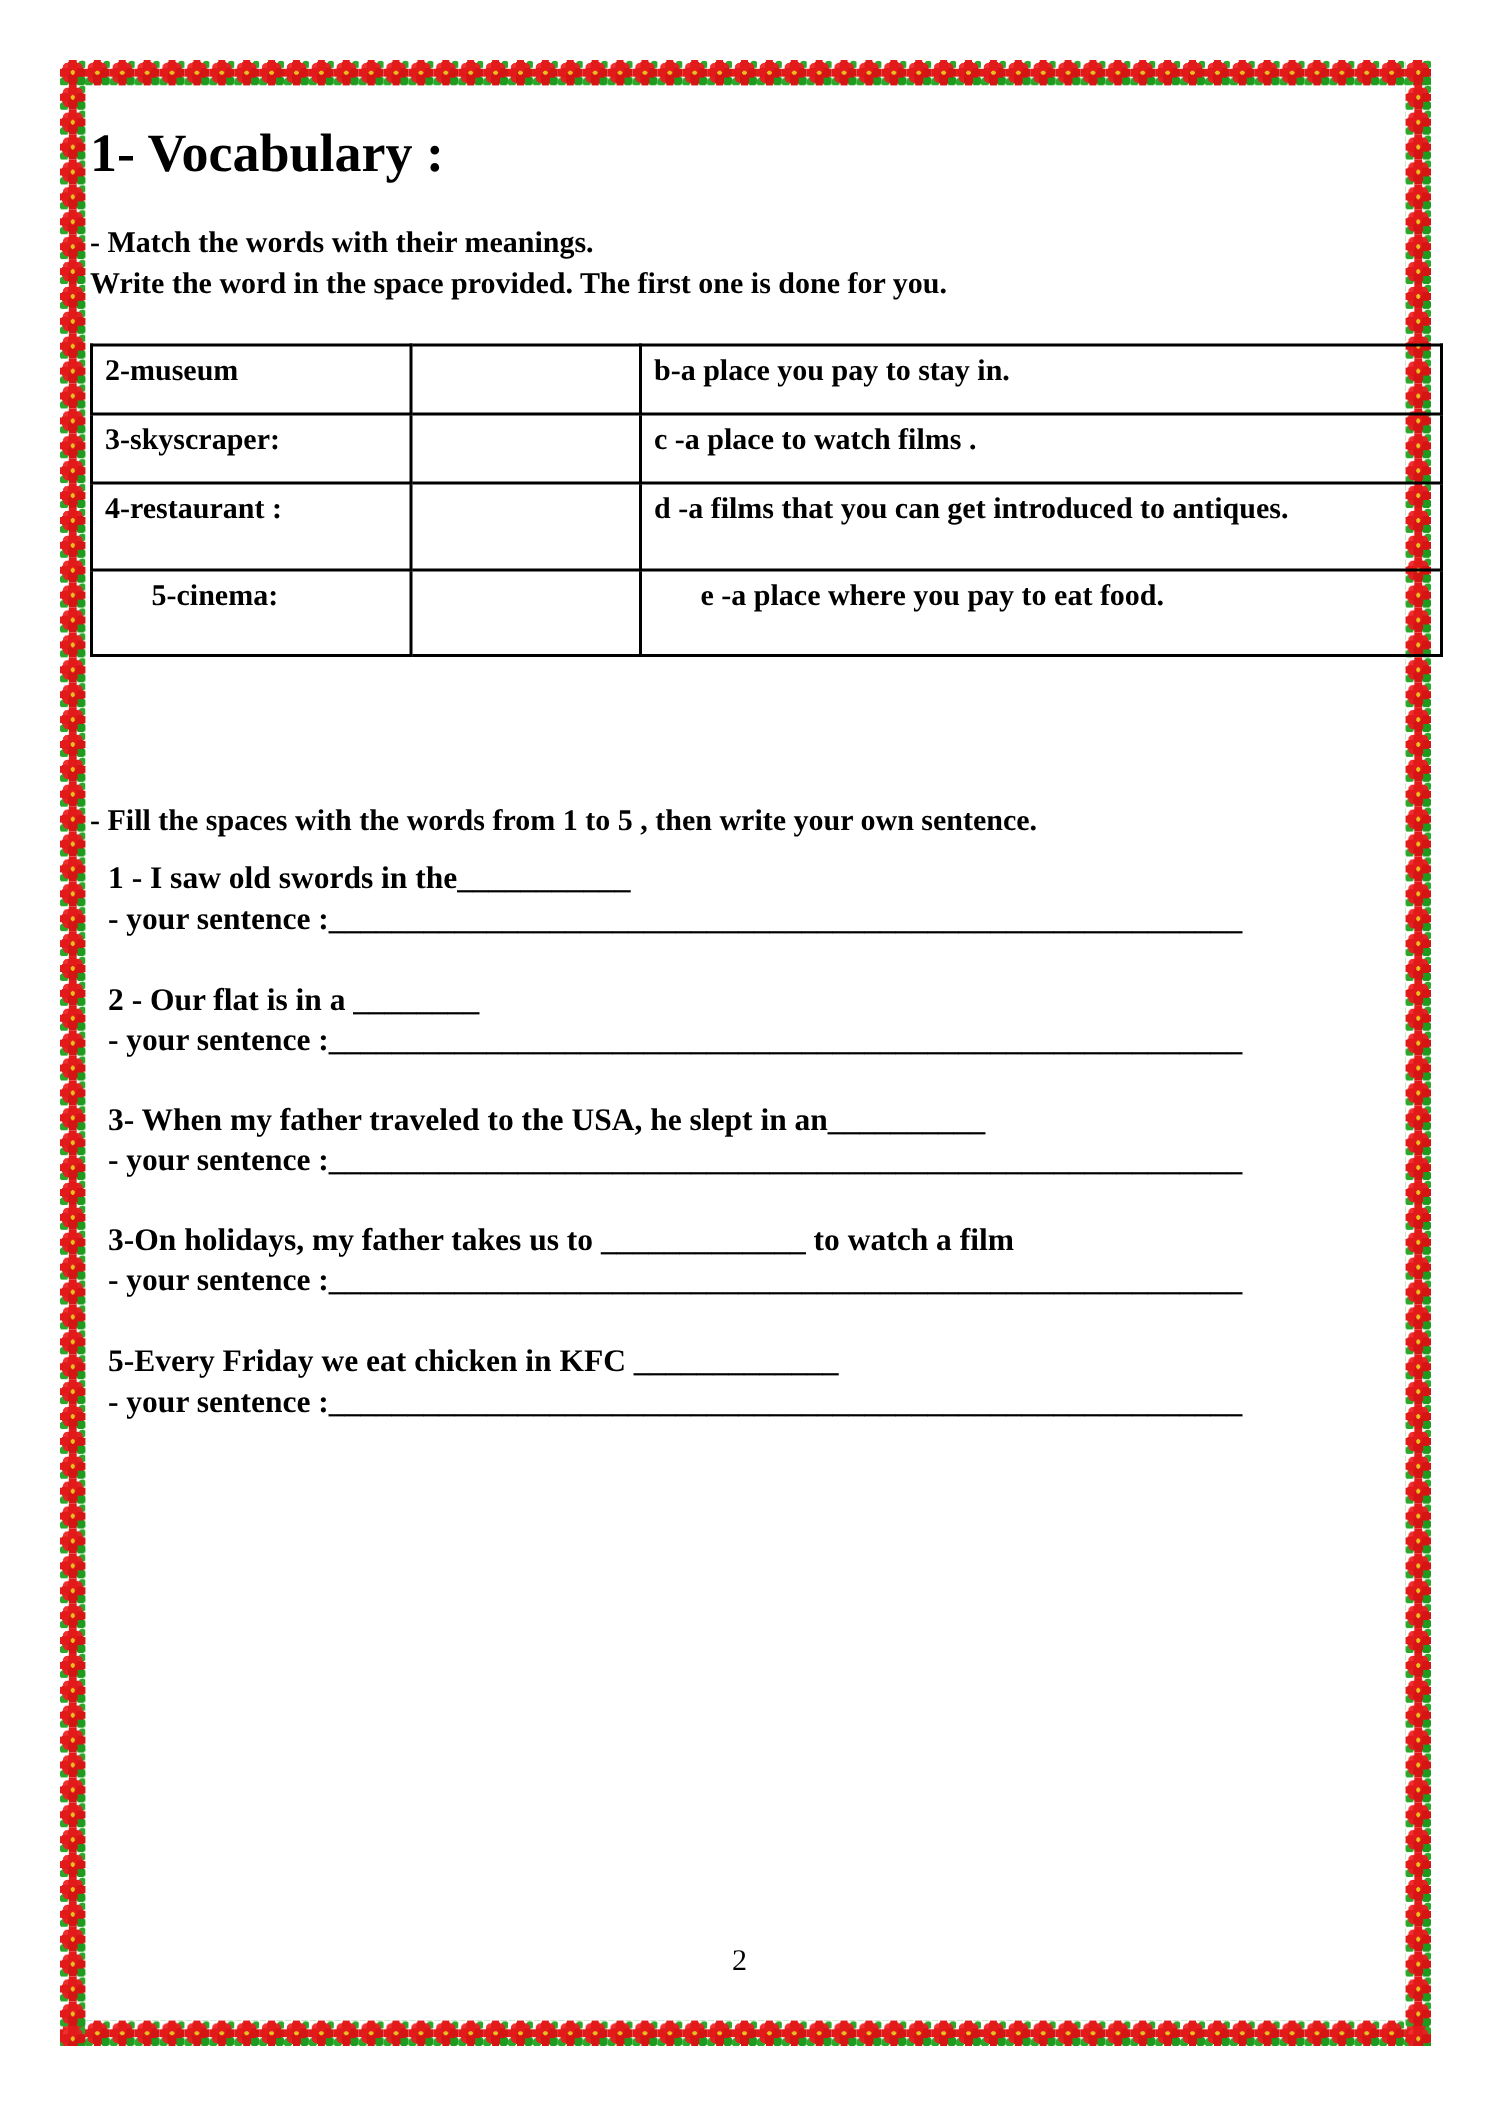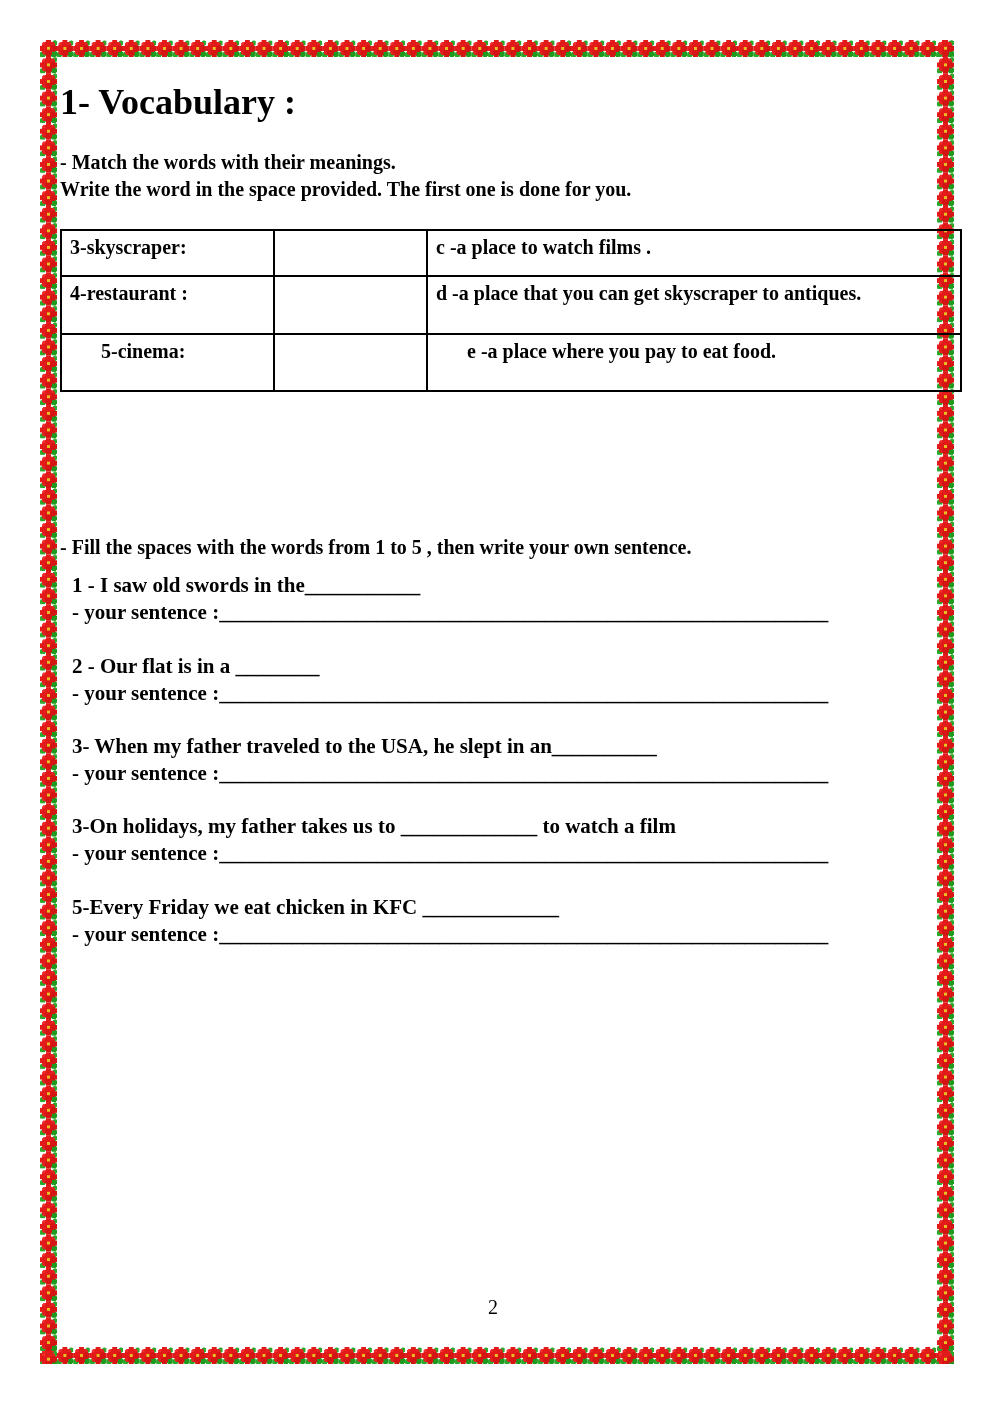--- a/index.html
+++ b/index.html
@@ -59,28 +59,33 @@
 <div class="border-strip border-right"></div>
 
 <h1 class="title">1- Vocabulary :</h1>
 
 <p class="instr" style="top:149px">- Match the words with their meanings.</p>
 <p class="instr" style="top:176px">Write the word in the space provided. The first one is done for you.</p>
 
 <table class="match">
   <tbody>
   <tr class="r44">
+    <td class="c1">2-museum</td>
+    <td class="c2"><span class="answer"></span></td>
+    <td class="c3">b-a place you pay to stay in.</td>
+  </tr>
+  <tr class="r44">
     <td class="c1">3-skyscraper:</td>
     <td class="c2"><span class="answer"></span></td>
     <td class="c3">c -a place to watch films .</td>
   </tr>
   <tr class="r56">
     <td class="c1">4-restaurant :</td>
     <td class="c2"><span class="answer"></span></td>
-    <td class="c3">d -a place that you can get skyscraper to antiques.</td>
+    <td class="c3">d -a films that you can get introduced to antiques.</td>
   </tr>
   <tr class="r58">
     <td class="c1">5-cinema:</td>
     <td class="c2"><span class="answer"></span></td>
     <td class="c3">e -a place where you pay to eat food.</td>
   </tr>
 </tbody>
   </table>
 
 <p class="instr" style="top:534px">- Fill the spaces with the words from 1 to 5 , then write your own sentence.</p>

